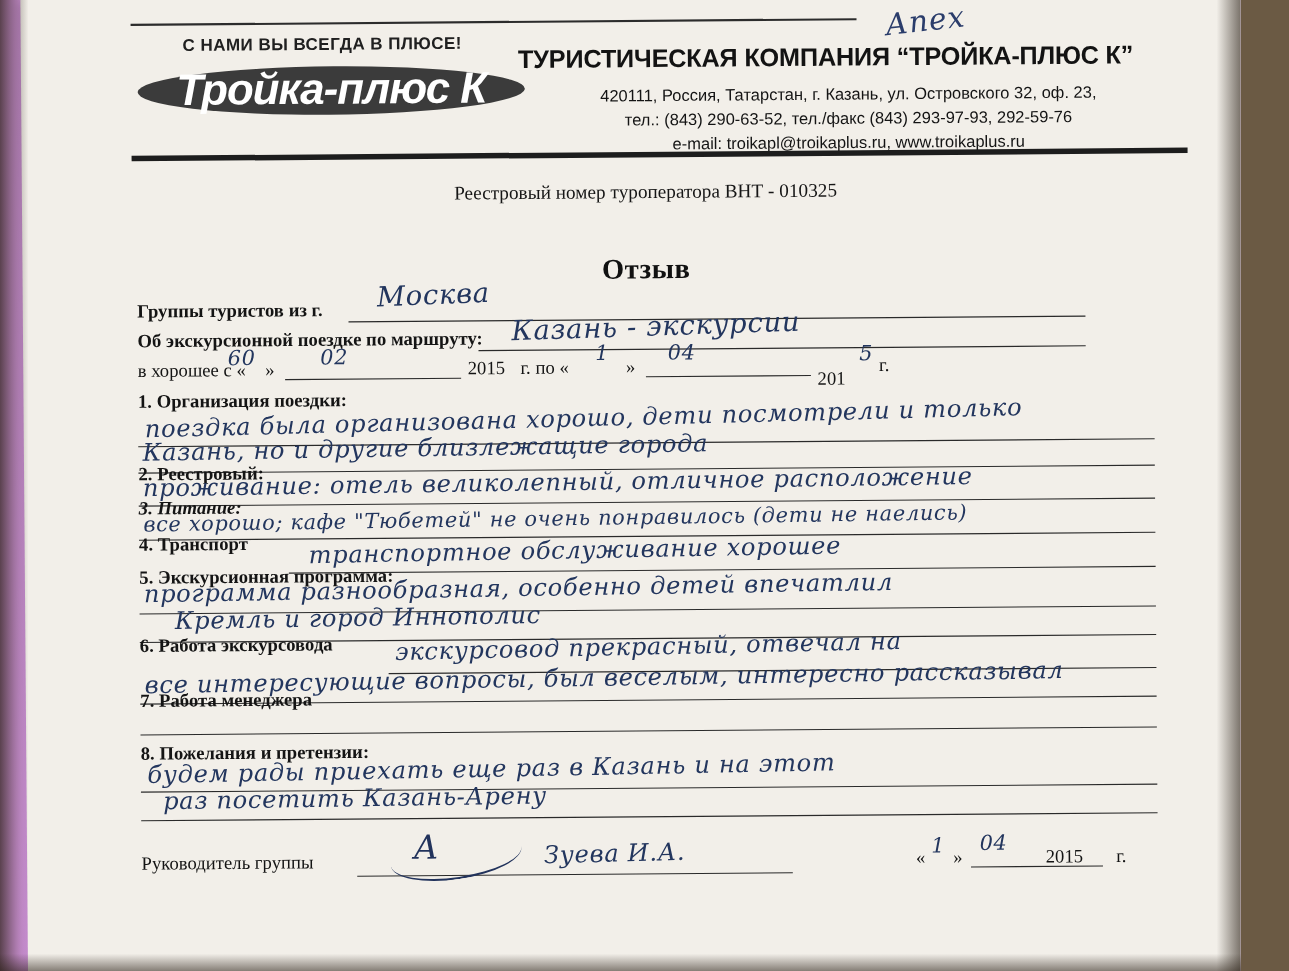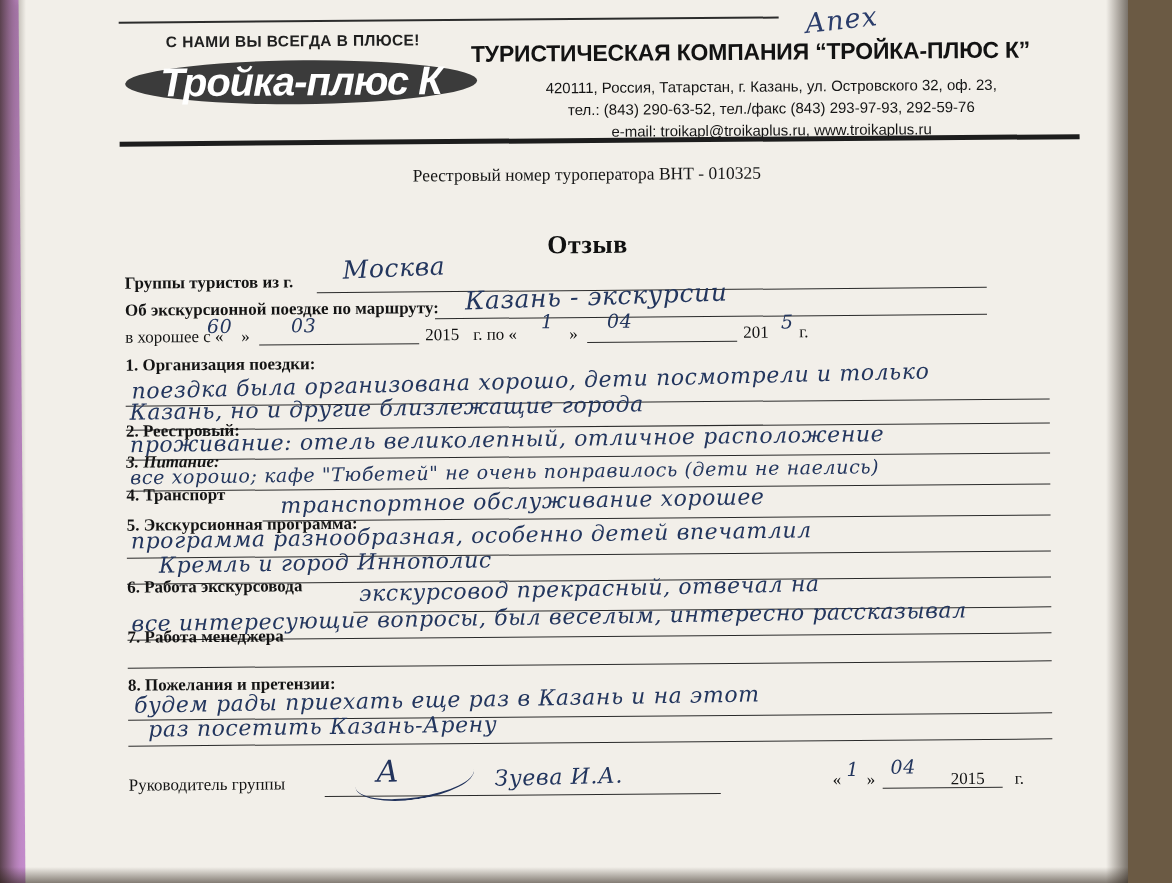--- a/index.html
+++ b/index.html
@@ -247,28 +247,28 @@
       <div class="hand big" style="left:322px; top:258px; transform:rotate(-2deg);">Москва</div>
 
       <div class="lbl" style="left:104px; top:303px;">Об экскурсионной поездке по маршруту:</div>
       <div class="rule" style="left:414px; top:323px; width:552px;"></div>
       <div class="hand big" style="left:444px; top:288px; transform:rotate(-1.5deg);">Казань - экскурсии</div>
 
       <div class="lbl" style="left:104px; top:330px; font-weight:normal;">в хорошее с «</div>
       <div class="hand sm" style="left:186px; top:318px;">60</div>
       <div class="lbl" style="left:220px; top:330px; font-weight:normal;">»</div>
       <div class="rule" style="left:238px; top:348px; width:160px;"></div>
-      <div class="hand sm" style="left:270px; top:318px;">03</div>
+      <div class="hand sm" style="left:270px; top:318px;">02</div>
       <div class="lbl" style="left:404px; top:330px; font-weight:normal;">2015</div>
       <div class="lbl" style="left:452px; top:330px; font-weight:normal;">г. по «</div>
       <div class="hand sm" style="left:520px; top:316px;">1</div>
       <div class="lbl" style="left:548px; top:330px; font-weight:normal;">»</div>
       <div class="rule" style="left:566px; top:348px; width:150px;"></div>
       <div class="hand sm" style="left:586px; top:316px;">04</div>
-      <div class="lbl" style="left:722px; top:330px; font-weight:normal;">201</div>
+      <div class="lbl" style="left:722px; top:342px; font-weight:normal;">201</div>
       <div class="hand sm" style="left:760px; top:318px;">5</div>
       <div class="lbl" style="left:778px; top:330px; font-weight:normal;">г.</div>
 
       <div class="lbl" style="left:104px; top:358px;">
         <span>1.</span>
         <span>Организация поездки:</span>
       </div>
       <div class="rule" style="left:104px; top:408px; width:924px;"></div>
       <div class="rule" style="left:104px; top:432px; width:924px;"></div>
       <div class="hand med" style="left:110px; top:374px; transform:rotate(-1deg);">поездка была организована хорошо, дети посмотрели и только</div>

